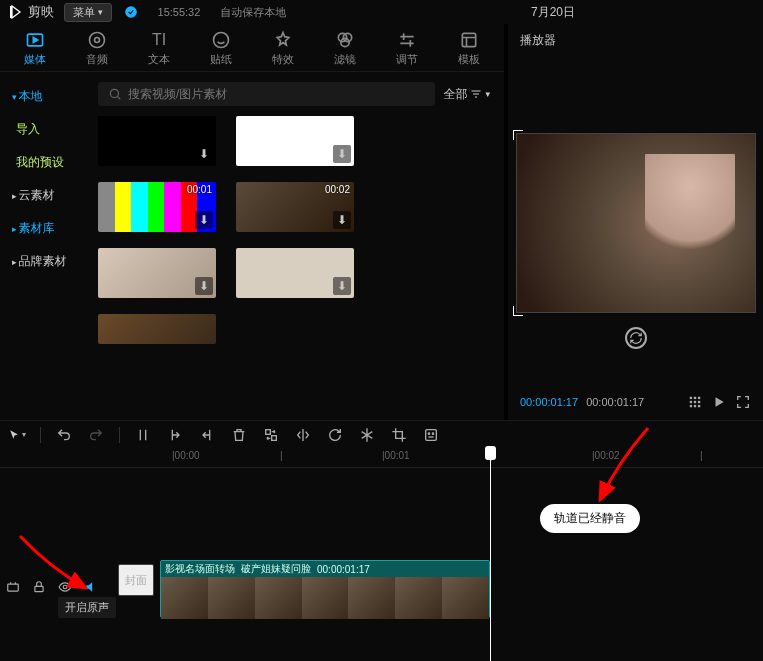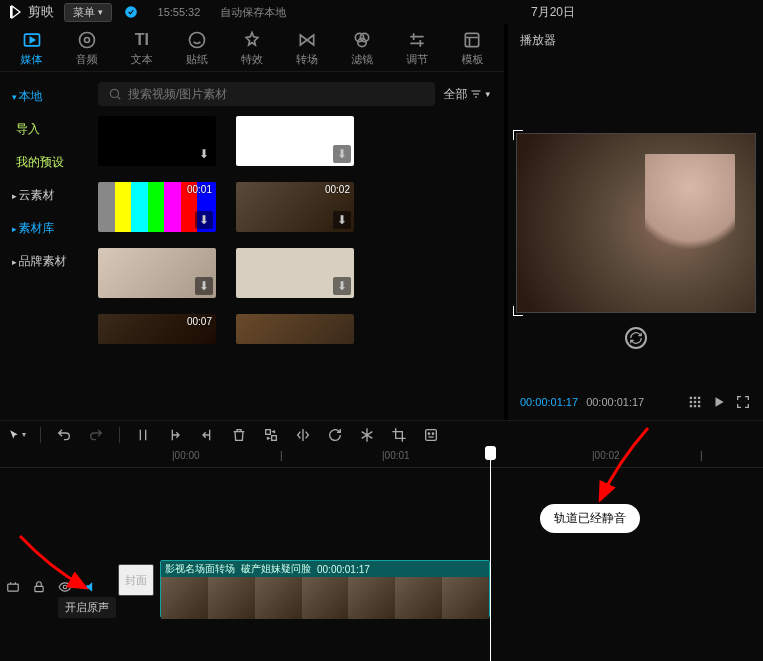--- a/index.html
+++ b/index.html
@@ -131,47 +131,39 @@
       <div class="tab">
           <div class="tab-icon">
             <svg width="20" height="20" viewBox="0 0 24 24" fill="none" stroke="#888" stroke-width="2">
               <circle cx="12" cy="12" r="9"></circle>
               <circle cx="12" cy="12" r="3"></circle>
             </svg>
           </div>
           <span class="tab-label">音频</span>
         </div>
       <div class="tab">
-          <div class="tab-icon" style="font-weight:bold">TI</div>
+          <div class="tab-icon" style="font-weight:normal">TI</div>
           <span class="tab-label">文本</span>
         </div>
       <div class="tab">
           <div class="tab-icon">
             <svg width="20" height="20" viewBox="0 0 24 24" fill="none" stroke="#888" stroke-width="2">
               <circle cx="12" cy="12" r="9"></circle>
               <path d="M8 14s1.5 2 4 2 4-2 4-2M9 9h.01M15 9h.01"></path>
             </svg>
           </div>
           <span class="tab-label">贴纸</span>
         </div>
       <div class="tab">
           <div class="tab-icon">
             <svg width="20" height="20" viewBox="0 0 24 24" fill="none" stroke="#888" stroke-width="2">
               <path d="M12 3l2 5 5 1-4 4 1 5-4-3-4 3 1-5-4-4 5-1z"></path>
             </svg>
           </div>
           <span class="tab-label">特效</span>
-        </div>
-      <div class="tab">
-          <div class="tab-icon">
-            <svg width="20" height="20" viewBox="0 0 24 24" fill="none" stroke="#888" stroke-width="2">
-              <path d="M4 6l8 6-8 6zM20 6l-8 6 8 6z"></path>
-            </svg>
-          </div>
-          <span class="tab-label">转场</span>
         </div>
       <div class="tab">
           <div class="tab-icon">
             <svg width="20" height="20" viewBox="0 0 24 24" fill="none" stroke="#888" stroke-width="2">
               <circle cx="9" cy="9" r="5"></circle>
               <circle cx="15" cy="9" r="5"></circle>
               <circle cx="12" cy="15" r="5"></circle>
             </svg>
           </div>
           <span class="tab-label">滤镜</span>
@@ -260,23 +252,20 @@
           </div>
           <div class="thumb-row">
             <div class="thumb" style="background:linear-gradient(135deg,#d8c8b8,#a89888)">
                 <div class="dl">⬇</div>
               </div>
             <div class="thumb" style="background:#d8cfc0">
                 <div class="dl">⬇</div>
               </div>
           </div>
           <div class="thumb-row">
-            <div class="thumb" style="background:linear-gradient(135deg,#3a2a1a,#1a0a00);height:30px">
-                <span class="dur">00:07</span>
-              </div>
             <div class="thumb" style="background:linear-gradient(135deg,#6a4a2a,#3a2a1a);height:30px"></div>
           </div>
         </div>
       </div>
     </div>
   </div>
 
   <div class="player-panel">
     <div class="player-title">播放器</div>
     <div class="player-viewport">

